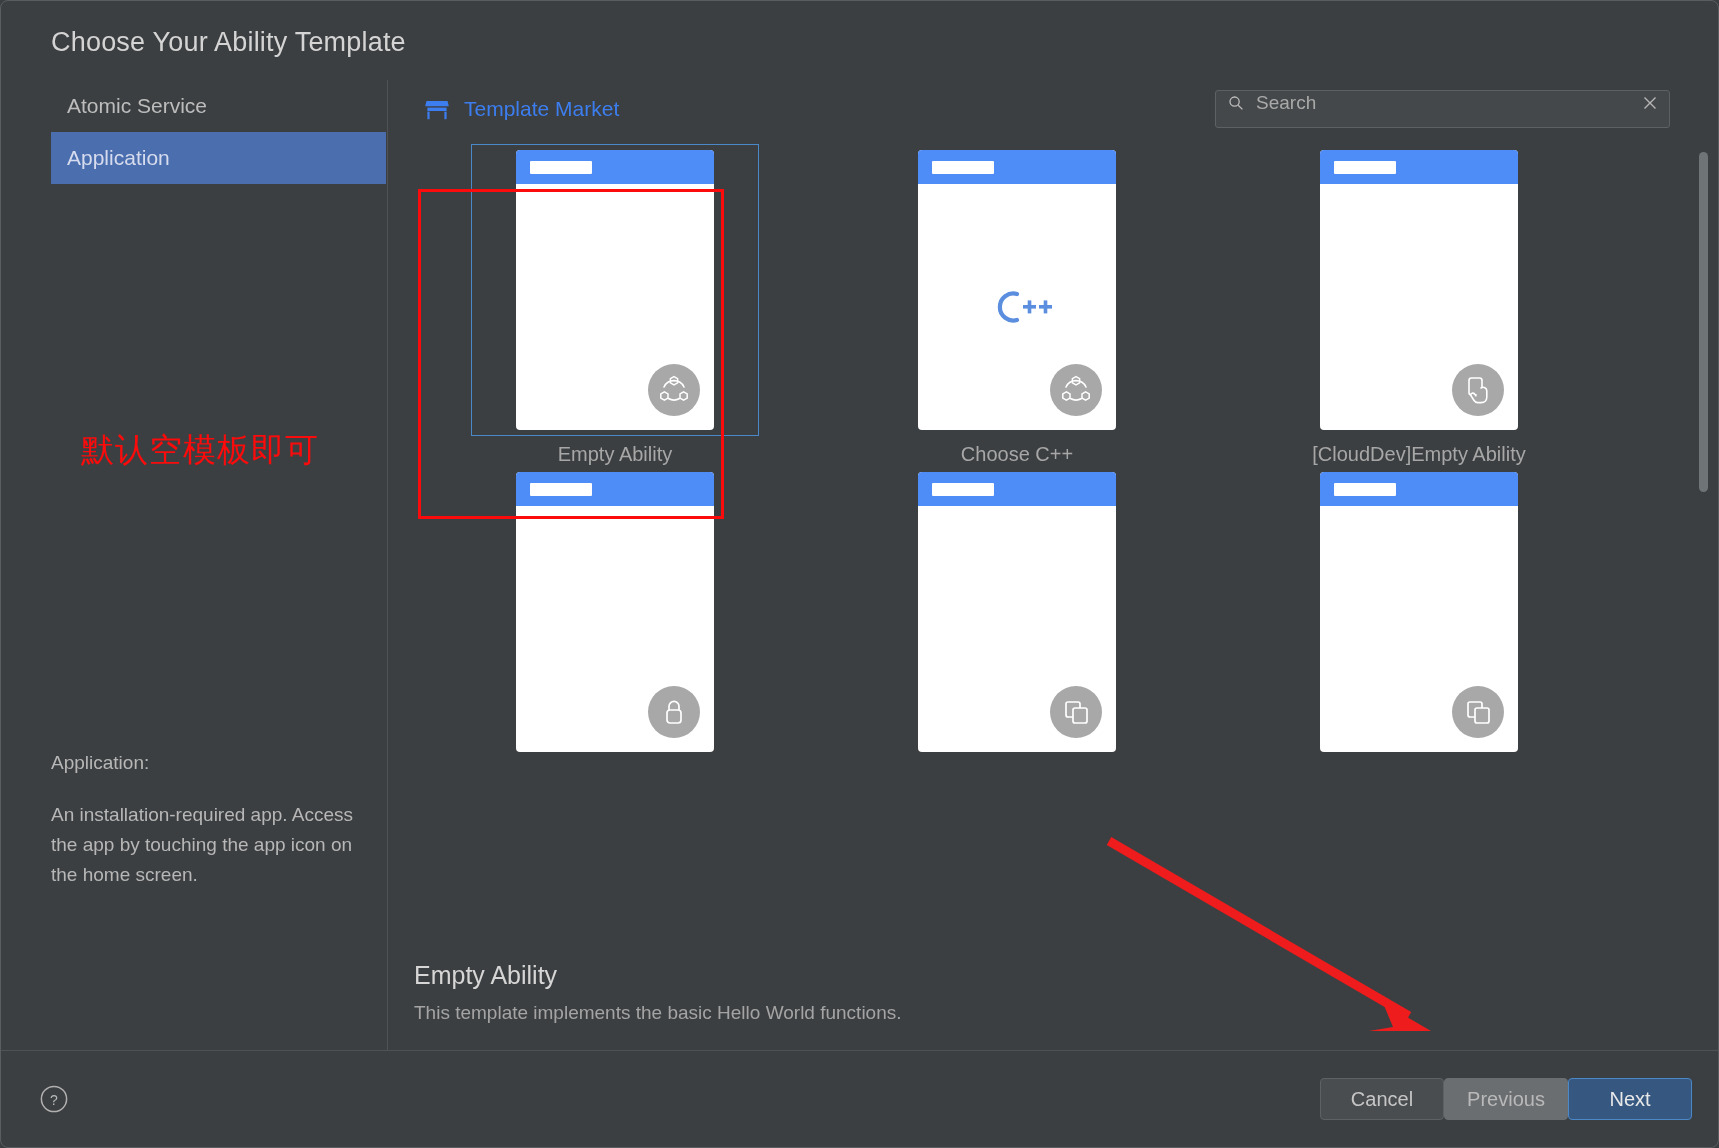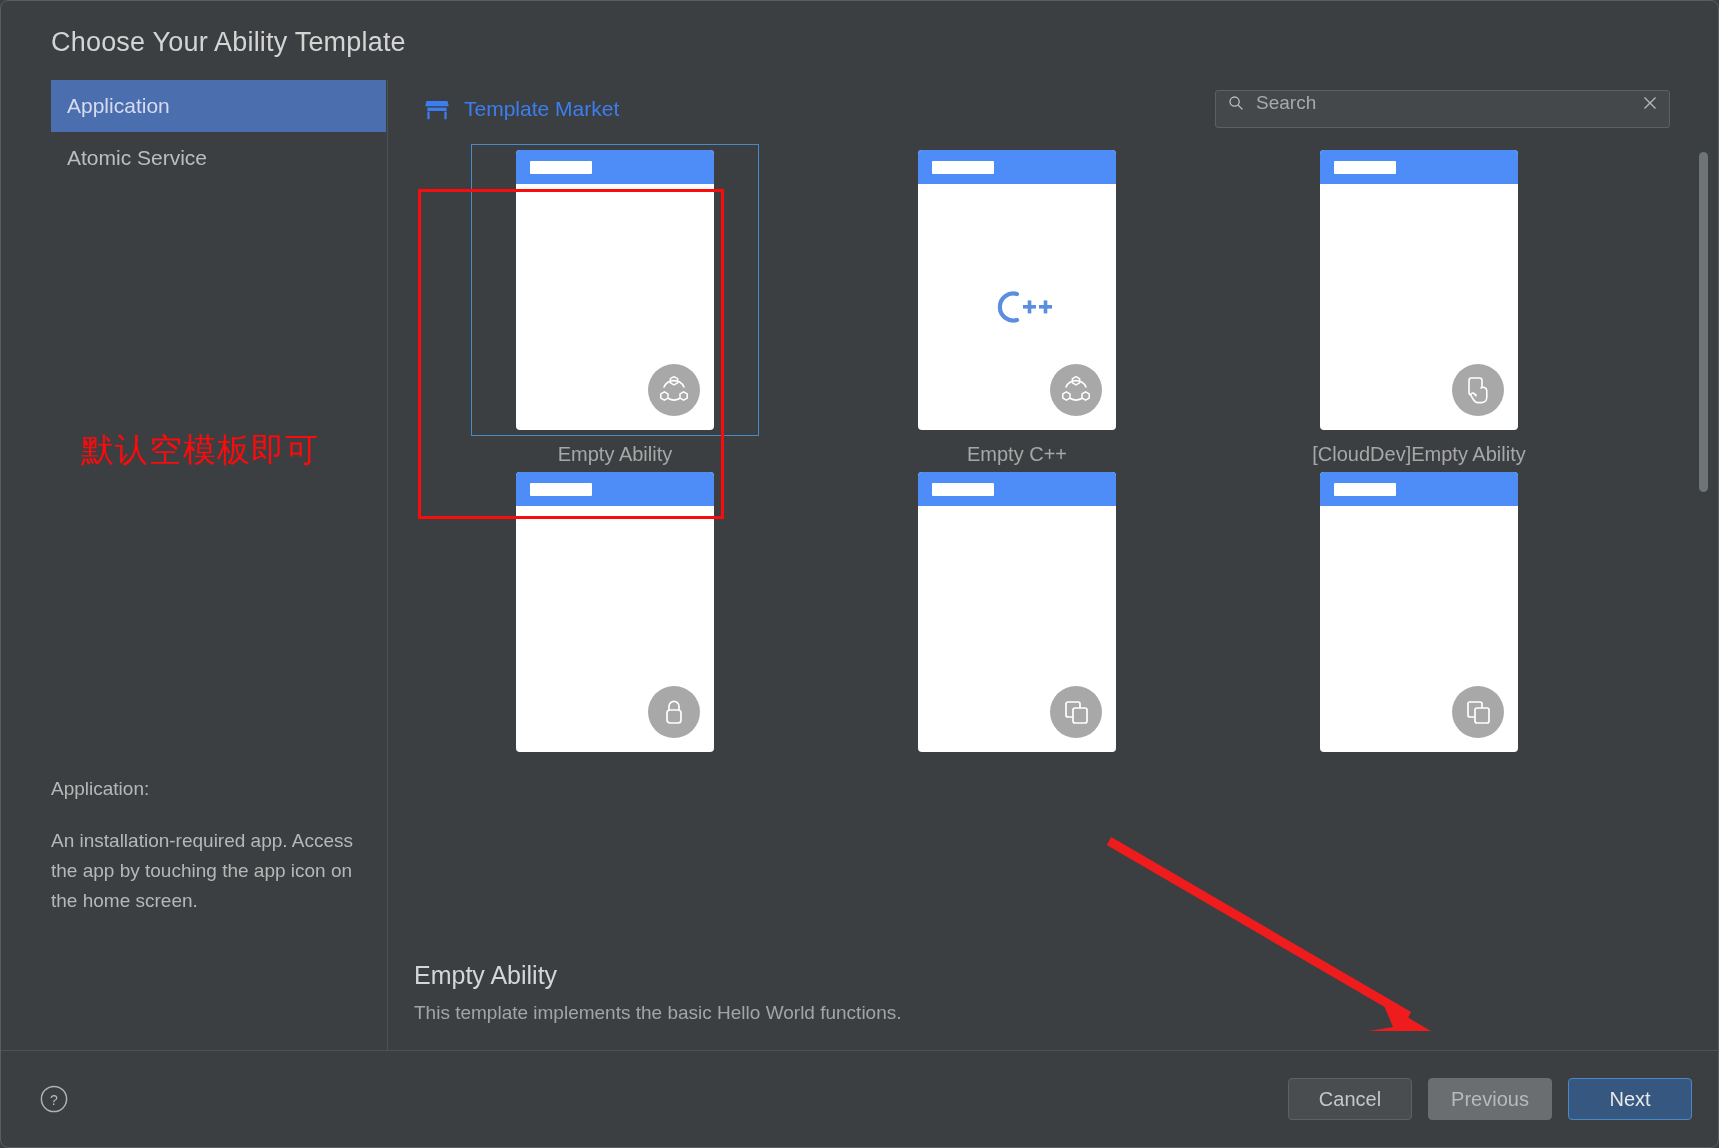--- a/index.html
+++ b/index.html
@@ -118,21 +118,21 @@
     font-size: 33px;
     color: #fb0b0b;
     font-family: "DejaVu Sans", sans-serif;
     letter-spacing: 1px;
     white-space: nowrap;
   }
 
   #left-desc {
     position: absolute;
     left: 50px;
-    top: 694px;
+    top: 668px;
     width: 320px;
     font-size: 19px;
     line-height: 30px;
     color: #b7b7b7;
   }
   #left-desc .desc-title { margin-bottom: 22px; }
   #left-desc .desc-body { }
 
   
   #right-pane {
@@ -325,21 +325,21 @@
   }
   #help-btn {
     width: 30px; height: 30px;
     cursor: pointer;
     display: block;
   }
   #footer-buttons {
     margin-left: auto;
     display: flex;
     align-items: flex-end;
-    gap: 16px;
+    gap: 0;
   }
   .btn {
     height: 42px;
     min-width: 124px;
     padding: 0 18px;
     border-radius: 4px;
     font-size: 20px;
     font-family: "Liberation Sans", sans-serif;
     display: flex;
     align-items: center;
@@ -381,25 +381,25 @@
 
 
   <div id="content">
 
     <div id="heading">Choose Your Ability Template</div>
 
     <div id="panes">
 
       <div id="left-pane">
 
+        <div class="cat-item">
+          <span>Atomic Service</span>
+        </div>
         <div class="cat-item selected">
           <span>Application</span>
-        </div>
-        <div class="cat-item">
-          <span>Atomic Service</span>
         </div>
 
         <div id="zh-annotation">默认空模板即可</div>
 
         <div id="left-desc">
           <div class="desc-title">Application:</div>
           <div class="desc-body">An installation-required app. Access the app by touching the app icon on the home screen.</div>
         </div>
       </div>
 
@@ -477,21 +477,21 @@
                         <path d="M27 14 A11 11 0 0 0 17 7.6" stroke="#fff" stroke-width="1.6" fill="none" stroke-linecap="round"></path>
                         <path d="M11.5 25.5 A11 11 0 0 0 22.5 25.5" stroke="#fff" stroke-width="1.6" fill="none" stroke-linecap="round"></path>
                         <path d="M17 3.6 l3.6 2.1 v4.2 L17 12 l-3.6 -2.1 V5.7 Z" stroke="#fff" stroke-width="1.5" fill="none"></path>
                         <path d="M7.4 18.8 l3.6 2.1 v4.2 l-3.6 2.1 -3.6 -2.1 v-4.2 Z" stroke="#fff" stroke-width="1.5" fill="none"></path>
                         <path d="M26.6 18.8 l3.6 2.1 v4.2 l-3.6 2.1 -3.6 -2.1 v-4.2 Z" stroke="#fff" stroke-width="1.5" fill="none"></path>
                       </svg>
                     </div>
                   </div>
                 </div>
               </div>
-              <div class="card-label">Empty C++</div>
+              <div class="card-label">Choose C++</div>
             </div>
 
             <div class="card">
               <div class="card-frame">
                 <div class="phone">
                   <div class="phone-bar">
                     <div class="phone-bar-pill"></div>
                   </div>
                   <div class="phone-body">
                     <div class="badge">

